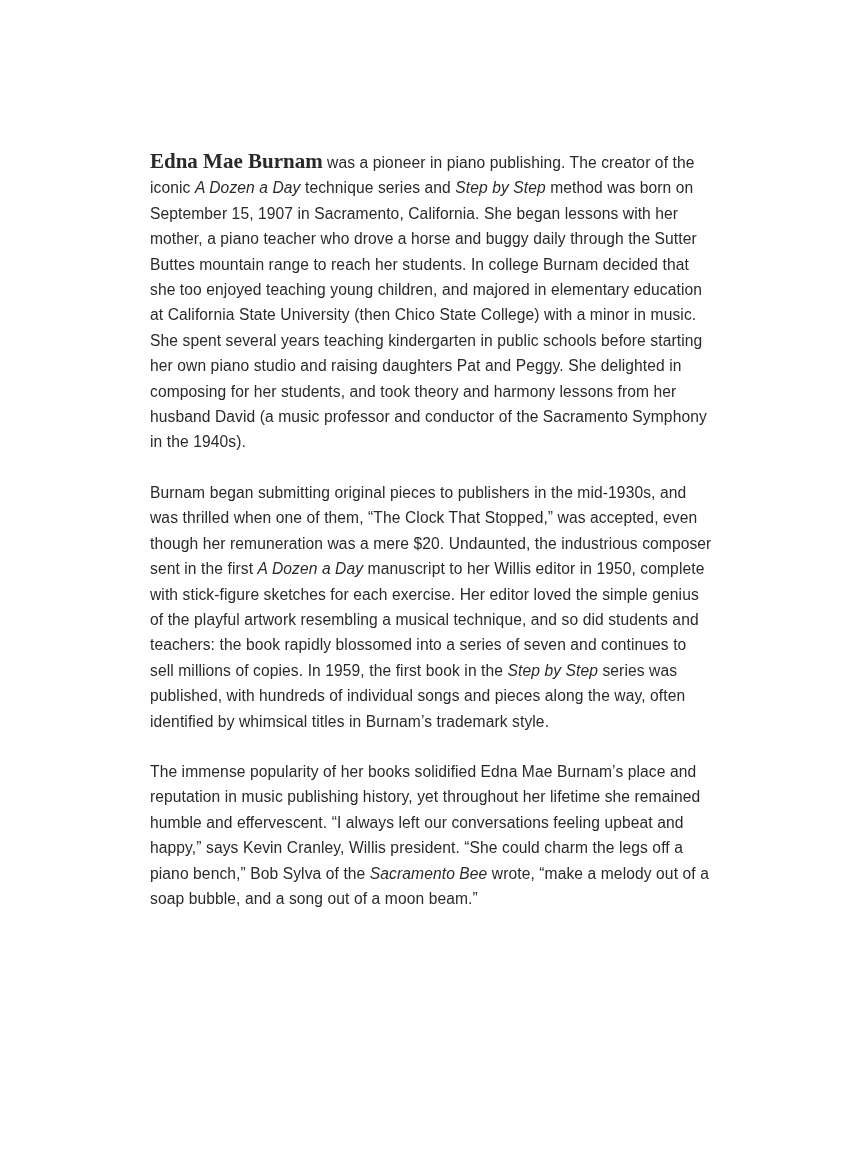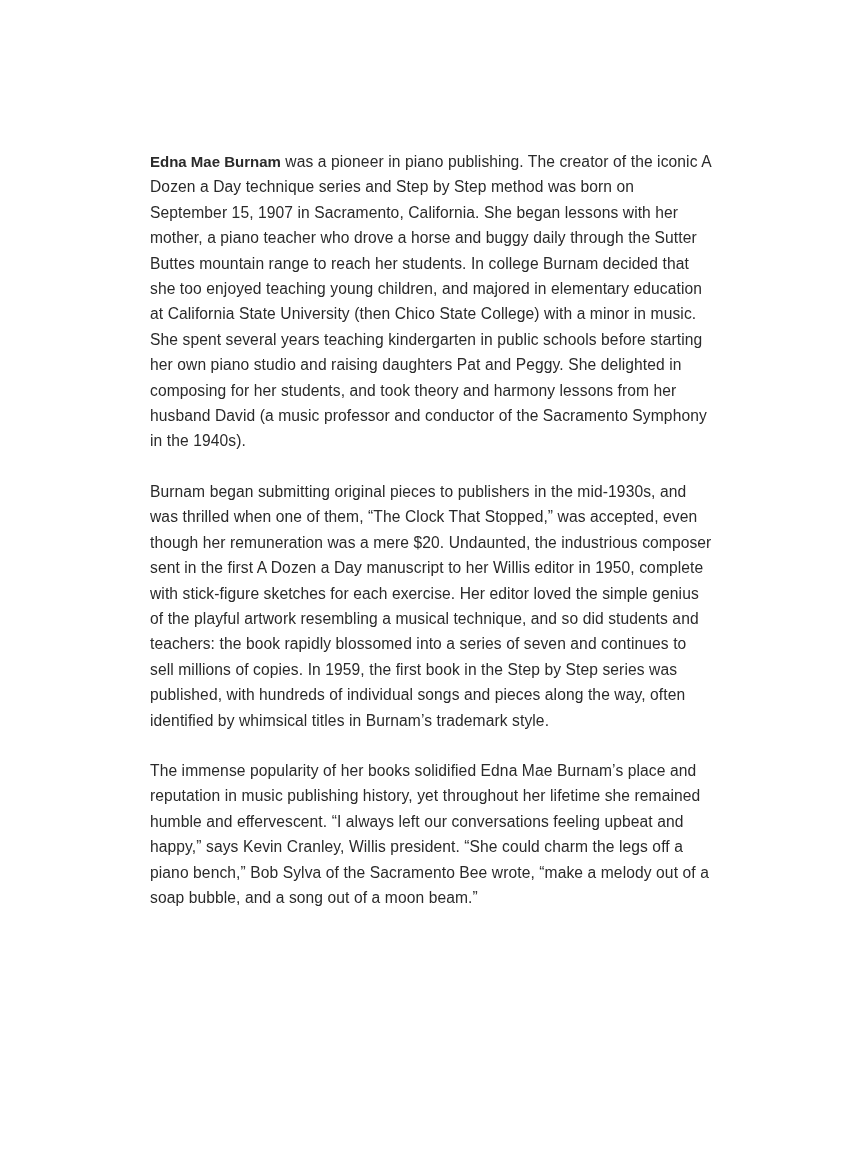--- a/index.html
+++ b/index.html
@@ -30,26 +30,28 @@
     text-align: left;
   }
   .bio-paragraph:last-child {
     margin-bottom: 0;
   }
   .run-normal {
     font-style: normal;
     font-weight: 400;
   }
   .run-italic {
+    font-style: italic;
     text-align: right;
   }
   .run-bold-lead {
     font-weight: 700;
-    font-size: 15px;
+    font-size: 21px;
     letter-spacing: 0;
+    font-family: Liberation Serif, serif;
   }
 </style>
 </head>
 <body>
 
 <div class="page">
   <p class="bio-paragraph"><span class="run-bold-lead">Edna Mae Burnam</span><span class="run-normal"> was a pioneer in piano publishing. The creator of the iconic </span><span class="run-italic">A Dozen a Day</span><span class="run-normal"> technique series and </span><span class="run-italic">Step by Step</span><span class="run-normal"> method was born on September 15, 1907 in Sacramento, California. She began lessons with her mother, a piano teacher who drove a horse and buggy daily through the Sutter Buttes mountain range to reach her students. In college Burnam decided that she too enjoyed teaching young children, and majored in elementary education at California State University (then Chico State College) with a minor in music. She spent several years teaching kindergarten in public schools before starting her own piano studio and raising daughters Pat and Peggy. She delighted in composing for her students, and took theory and harmony lessons from her husband David (a music professor and conductor of the Sacramento Symphony in the 1940s).</span></p>
   <p class="bio-paragraph"><span class="run-normal">Burnam began submitting original pieces to publishers in the mid-1930s, and was thrilled when one of them, “The Clock That Stopped,” was accepted, even though her remuneration was a mere $20. Undaunted, the industrious composer sent in the first </span><span class="run-italic">A Dozen a Day</span><span class="run-normal"> manuscript to her Willis editor in 1950, complete with stick-figure sketches for each exercise. Her editor loved the simple genius of the playful artwork resembling a musical technique, and so did students and teachers: the book rapidly blossomed into a series of seven and continues to sell millions of copies. In 1959, the first book in the </span><span class="run-italic">Step by Step</span><span class="run-normal"> series was published, with hundreds of individual songs and pieces along the way, often identified by whimsical titles in Burnam’s trademark style.</span></p>
   <p class="bio-paragraph"><span class="run-normal">The immense popularity of her books solidified Edna Mae Burnam’s place and reputation in music publishing history, yet throughout her lifetime she remained humble and effervescent. “I always left our conversations feeling upbeat and happy,” says Kevin Cranley, Willis president. “She could charm the legs off a piano bench,” Bob Sylva of the </span><span class="run-italic">Sacramento Bee</span><span class="run-normal"> wrote, “make a melody out of a soap bubble, and a song out of a moon beam.”</span></p>
 </div>

